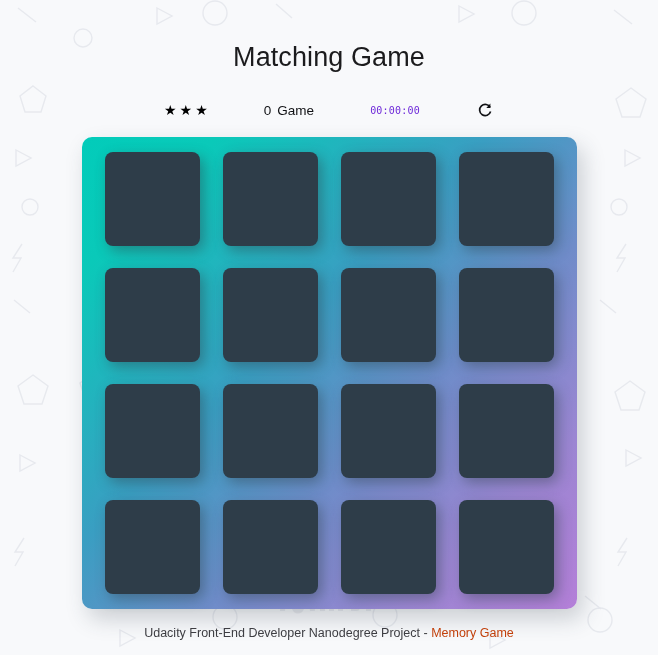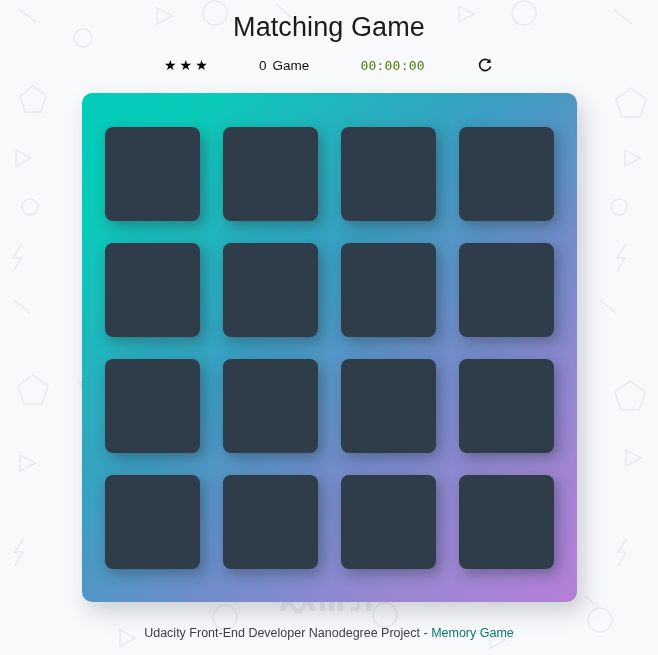--- a/index.html
+++ b/index.html
@@ -31,22 +31,22 @@
     z-index: 2;
     width: 658px;
     height: 655px;
     display: flex;
     flex-direction: column;
     align-items: center;
   }
 
   
   #page-title {
-    margin: 0;
-    padding-top: 10px;
+    margin: 16px;
+    padding-top: 24px;
     font-size: 27px;
     font-weight: 400;
     color: #1b1b1d;
     letter-spacing: 0.1px;
     line-height: 34px;
   }
 
   #score-panel {
     width: 330px;
     margin-top: 10px;
@@ -74,23 +74,23 @@
   .moves-group {
     display: flex;
     align-items: baseline;
     gap: 6px;
     font-size: 13.5px;
     color: #111215;
   }
 
   #timer {
     font-family: "DejaVu Sans Mono", monospace;
-    font-size: 13px;
+    font-size: 10px;
     letter-spacing: 0.2px;
-    color: #4d7c0f;
+    color: #6d28d9;
   }
 
   #restart-button {
     background: none;
     border: none;
     padding: 0;
     margin: 0;
     cursor: pointer;
     width: 18px;
     height: 18px;
@@ -144,21 +144,21 @@
   
   #footer {
     margin-top: auto;
     margin-bottom: 14px;
     font-size: 12.5px;
     color: #3d3d42;
     text-align: center;
     line-height: 16px;
   }
   #footer-link {
-    color: #0f766e;
+    color: #c2410c;
     text-decoration: none;
     text-align: center;
   }
 
   
   #watermark {
     position: absolute;
     left: 50%;
     transform: translateX(-50%);
     bottom: 36px;

